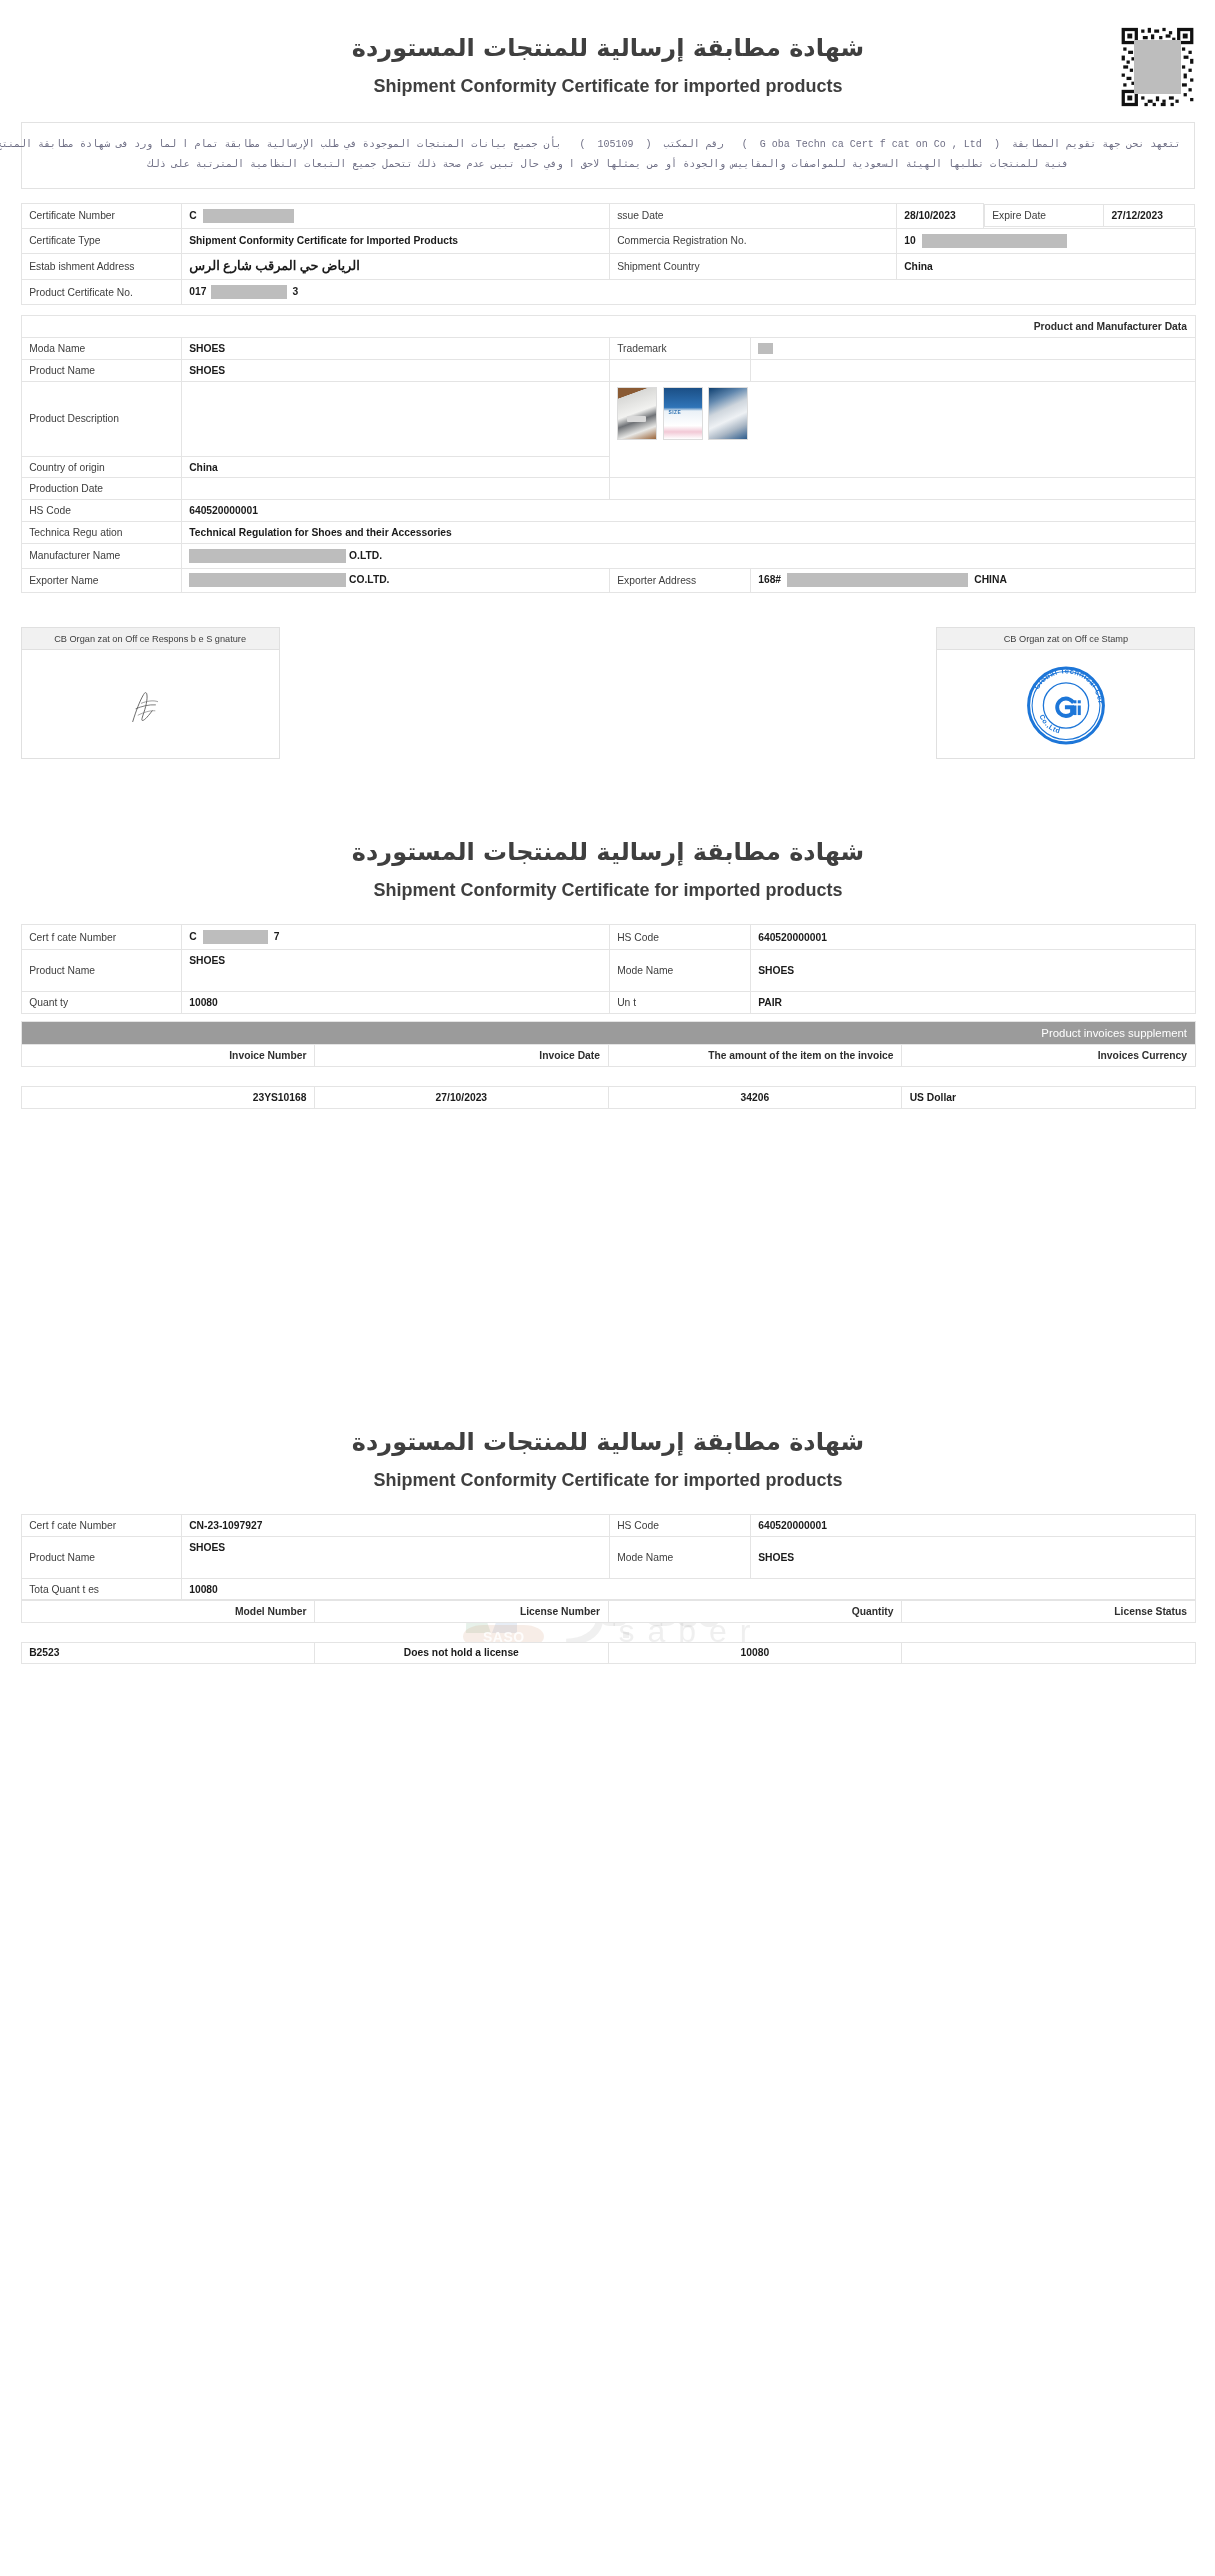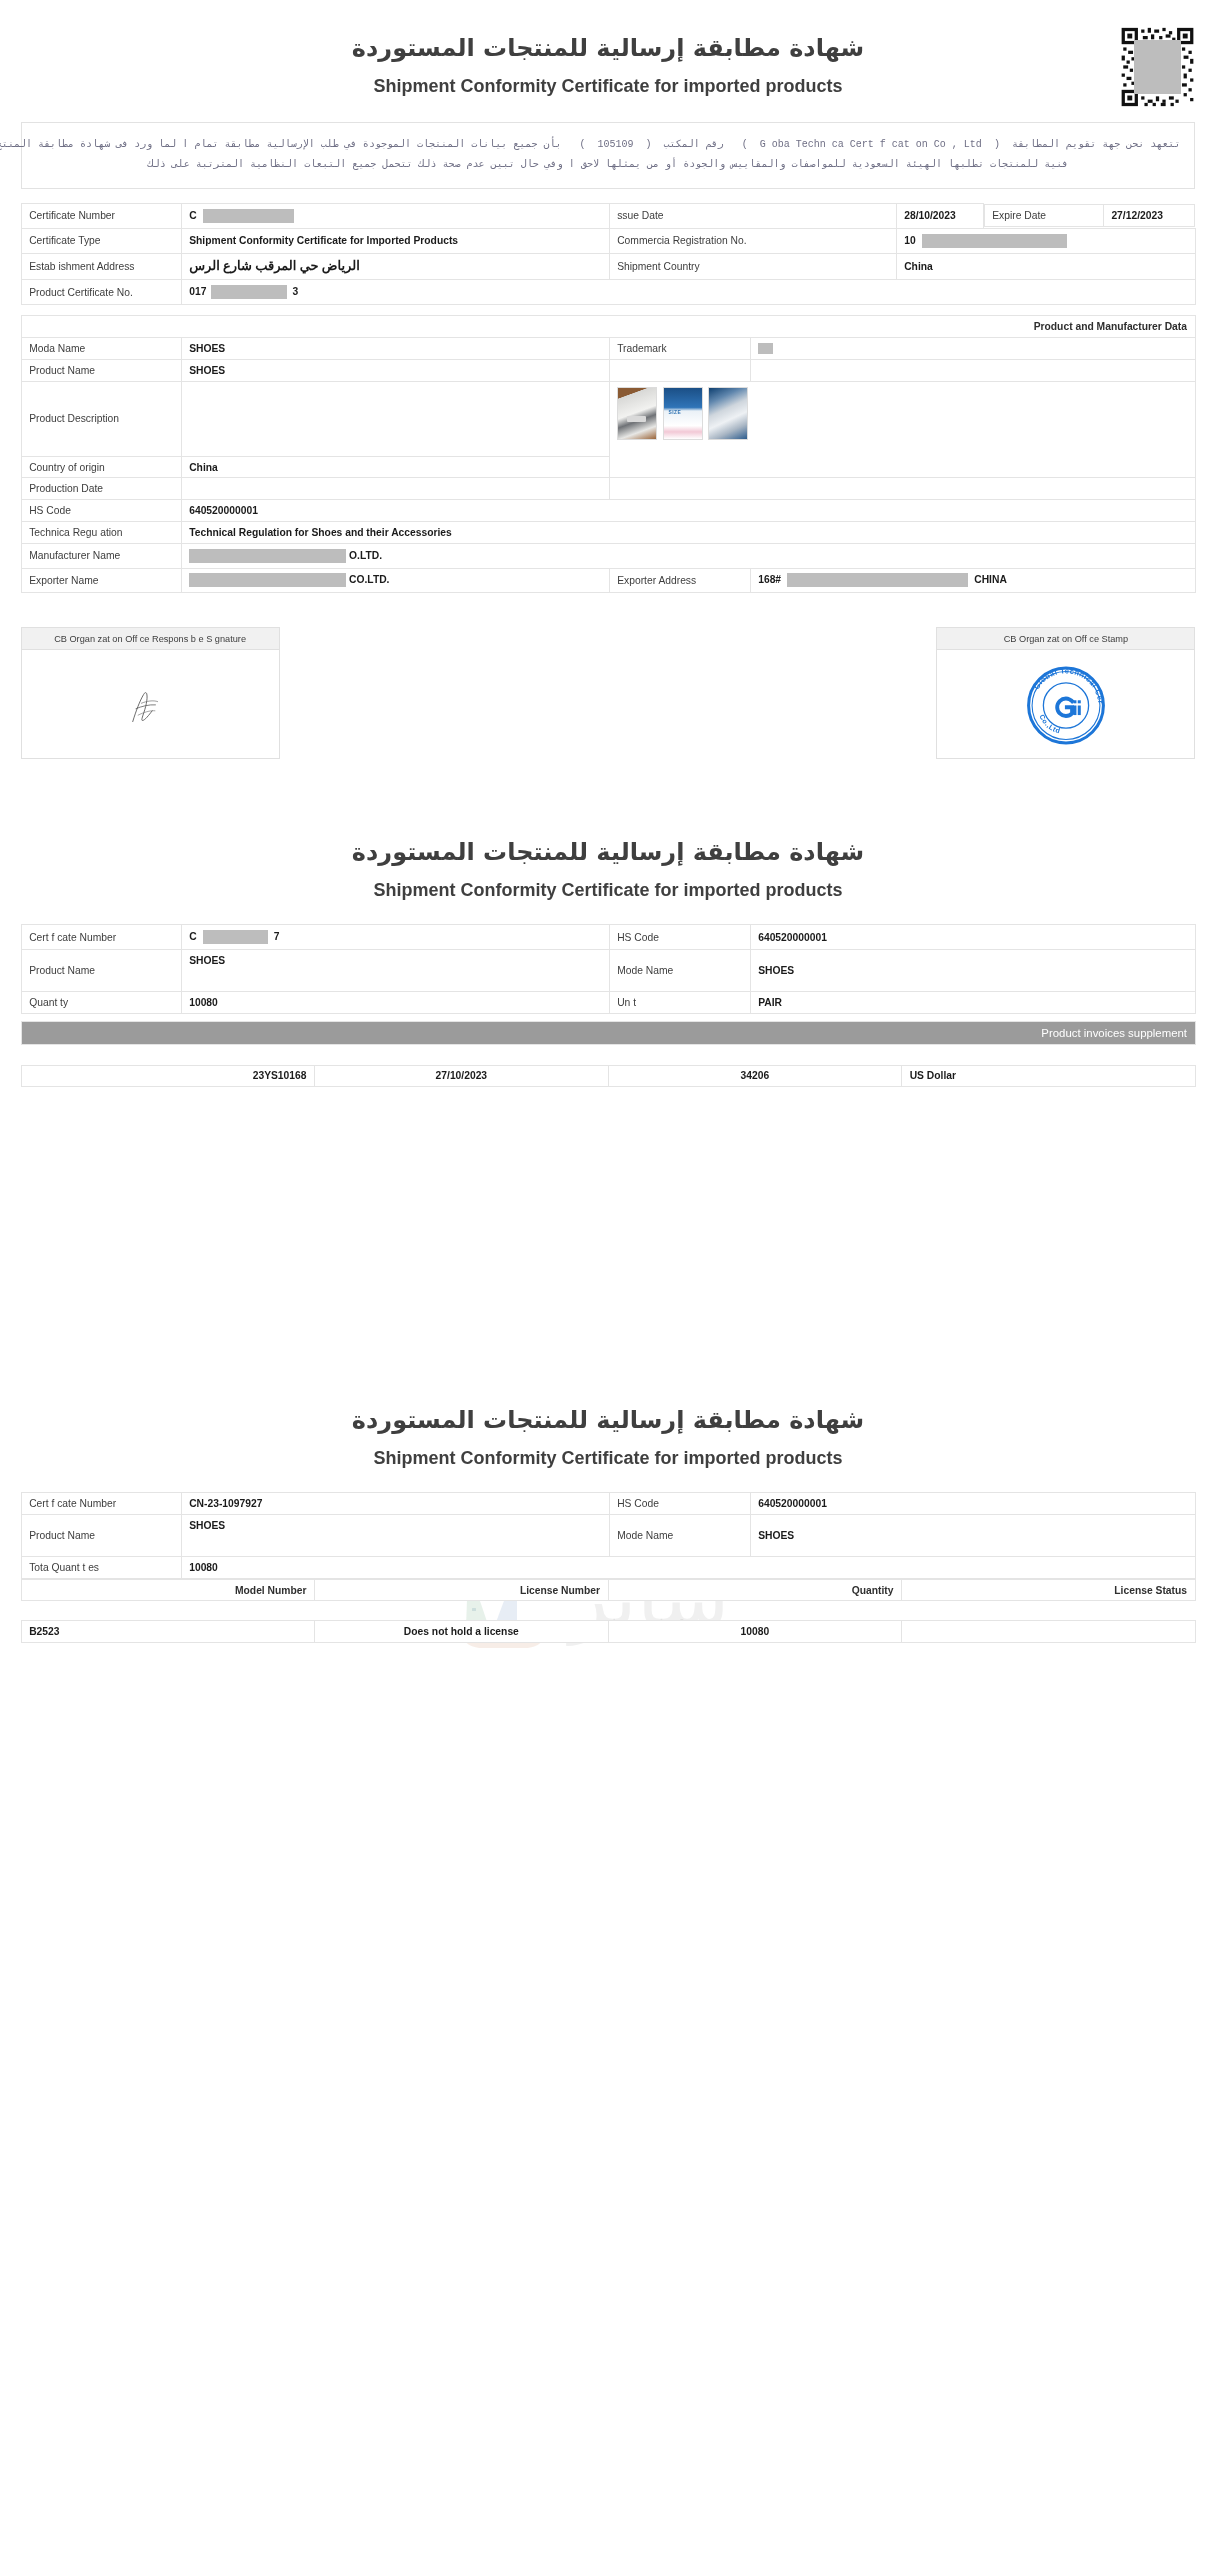--- a/index.html
+++ b/index.html
@@ -483,20 +483,26 @@
     <colgroup>
         <col style="width:25%">
         <col style="width:25%">
         <col style="width:25%">
         <col style="width:25%">
       </colgroup>
     <tbody>
       <tr>
         <td class="sec-head dark" colspan="4">Product invoices supplement</td>
       </tr>
+      <tr>
+        <td class="sec-head">Invoice Number</td>
+        <td class="sec-head">Invoice Date</td>
+        <td class="sec-head">The amount of the item on the invoice</td>
+        <td class="sec-head">Invoices Currency</td>
+      </tr>
     </tbody>
   </table>
 
   <div style="height:19.5px" class="spacer"></div>
   <table class="g">
     <colgroup>
         <col style="width:25%">
         <col style="width:25%">
         <col style="width:25%">
         <col style="width:25%">

